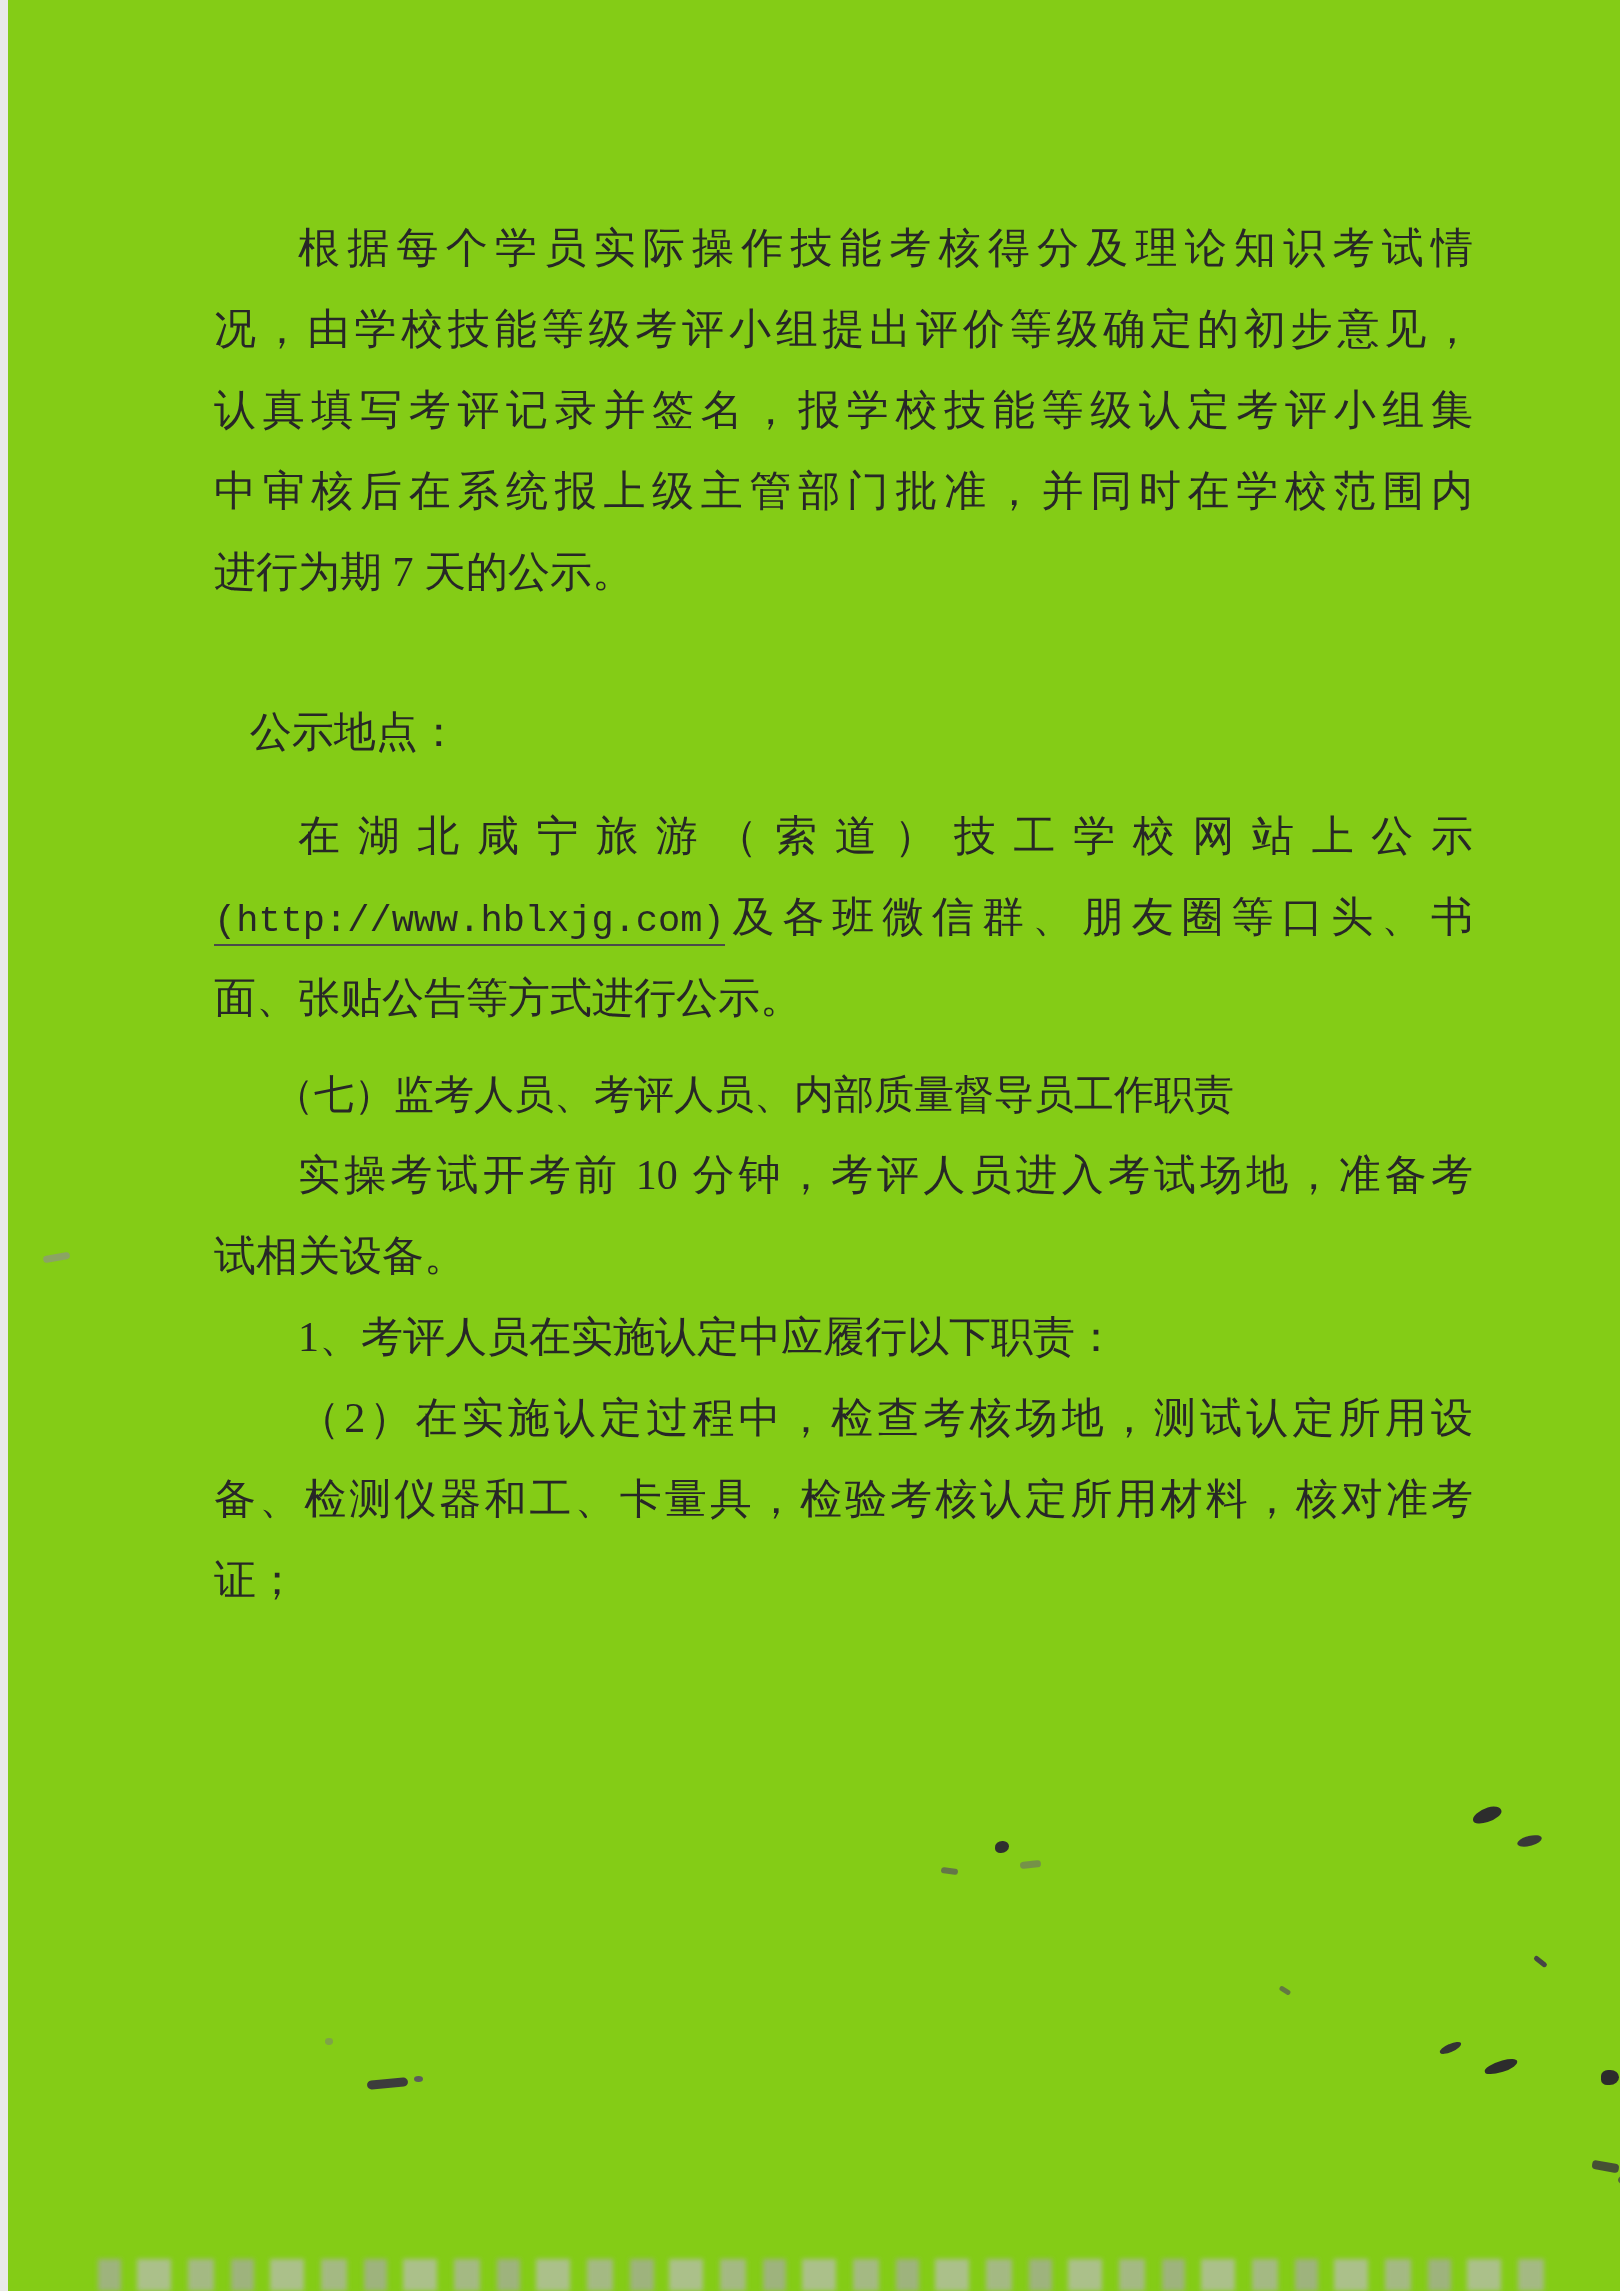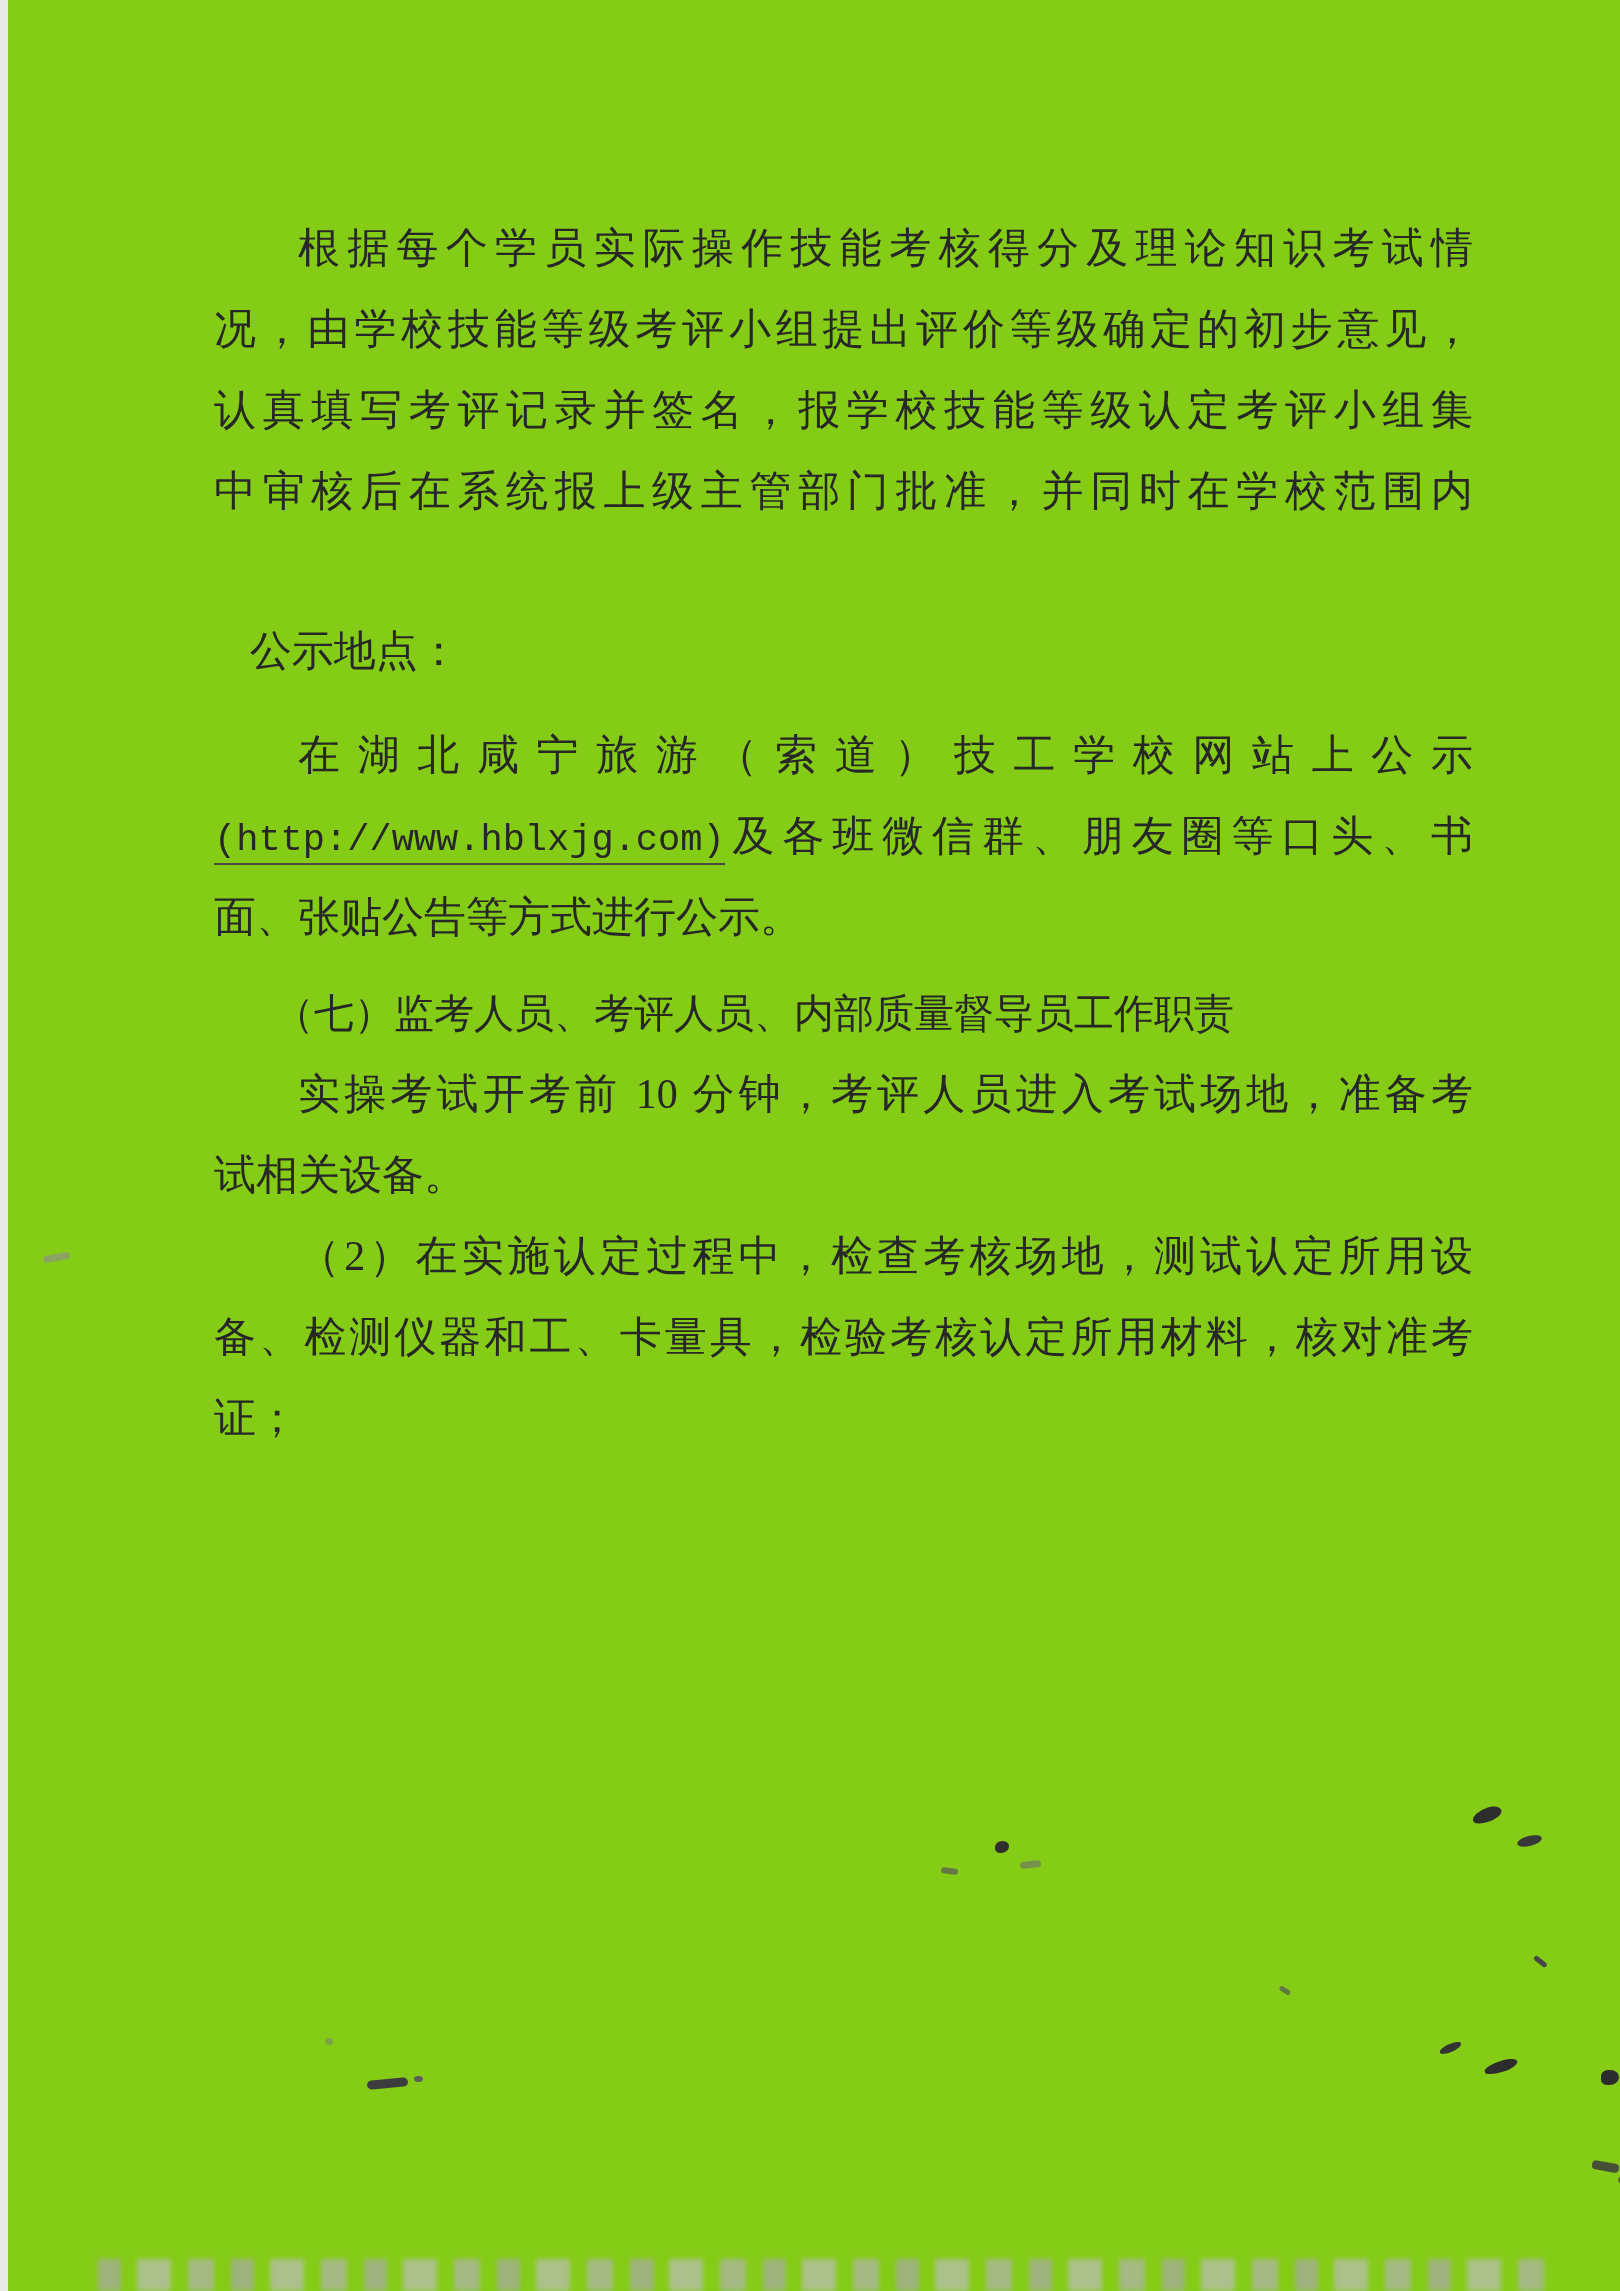--- a/index.html
+++ b/index.html
@@ -84,35 +84,39 @@
 <body>
 
 <div class="page" data-name="scanned-document-page" style="background: #84cc16; color: rgb(39, 39, 39); margin-left: 8px;">
 
   <div class="doc" data-name="document-body">
       <div class="block body" data-name="para-grading-process">
         <div class="line first fill" data-name="para-grading-process-line-1">根据每个学员实际操作技能考核得分及理论知识考试情</div>
         <div class="line fill" data-name="para-grading-process-line-2">况，由学校技能等级考评小组提出评价等级确定的初步意见，</div>
         <div class="line fill" data-name="para-grading-process-line-3">认真填写考评记录并签名，报学校技能等级认定考评小组集</div>
         <div class="line fill" data-name="para-grading-process-line-4">中审核后在系统报上级主管部门批准，并同时在学校范围内</div>
+        <div class="line" data-name="para-grading-process-line-5">进行为期 7 天的公示。</div>
       </div>
       <div class="block label" data-name="label-publicity-location">
         <div class="line first" data-name="label-publicity-location-line-1">公示地点：</div>
       </div>
       <div class="block body" data-name="para-publicity-channels">
         <div class="line first fill" data-name="para-publicity-channels-line-1">在湖北咸宁旅游（索道）技工学校网站上公示</div>
         <div class="line fill" data-name="para-publicity-channels-line-2"><span class="url" data-name="school-website-url">(http://www.hblxjg.com)</span><span data-name="text-segment">及各班微信群、朋友圈等口头、书</span></div>
         <div class="line" data-name="para-publicity-channels-line-3">面、张贴公告等方式进行公示。</div>
       </div>
       <div class="block heading" data-name="heading-section-7">
         <div class="line first" data-name="heading-section-7-line-1">（七）监考人员、考评人员、内部质量督导员工作职责</div>
       </div>
       <div class="block body" data-name="para-exam-prep">
         <div class="line first fill" data-name="para-exam-prep-line-1">实操考试开考前 10 分钟，考评人员进入考试场地，准备考</div>
         <div class="line" data-name="para-exam-prep-line-2">试相关设备。</div>
+      </div>
+      <div class="block body" data-name="para-assessor-duties-intro">
+        <div class="line first" data-name="para-assessor-duties-intro-line-1">1、考评人员在实施认定中应履行以下职责：</div>
       </div>
       <div class="block body" data-name="para-duty-2">
         <div class="line first fill" data-name="para-duty-2-line-1">（2）在实施认定过程中，检查考核场地，测试认定所用设</div>
         <div class="line fill" data-name="para-duty-2-line-2">备、检测仪器和工、卡量具，检验考核认定所用材料，核对准考</div>
         <div class="line" data-name="para-duty-2-line-3">证；</div>
       </div>
     </div>
 
   <div class="speck" data-name="ink-speck" style="left:35px;top:1254px;width:26.5px;height:6.9px;border-radius:3.9px;transform:rotate(-10deg);background:#8f8f8f;opacity:.65;"></div>
   <div class="speck" data-name="ink-speck" style="left:1464px;top:1808px;width:30px;height:13.7px;border-radius:60% 40% 55% 45% / 60% 50% 50% 40%;transform:rotate(-18deg);background:#2d2d2d;"></div>

